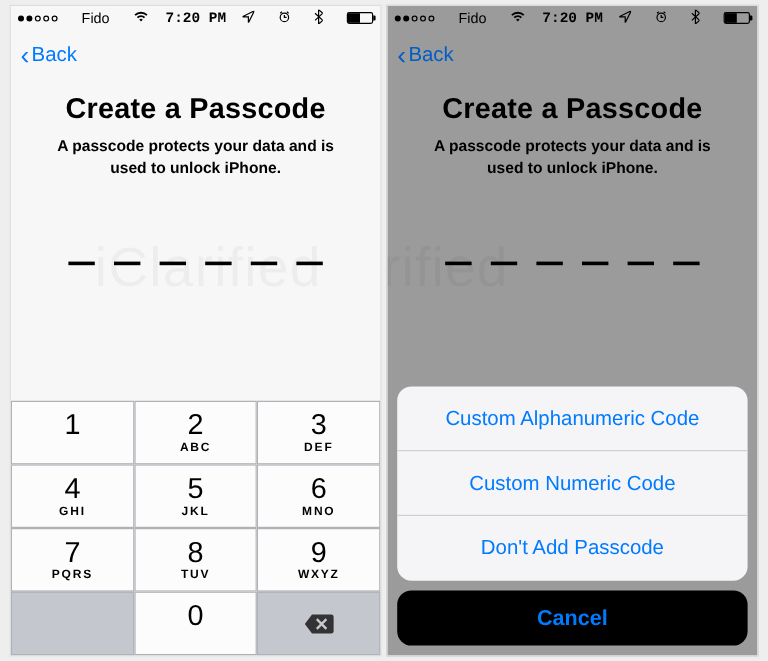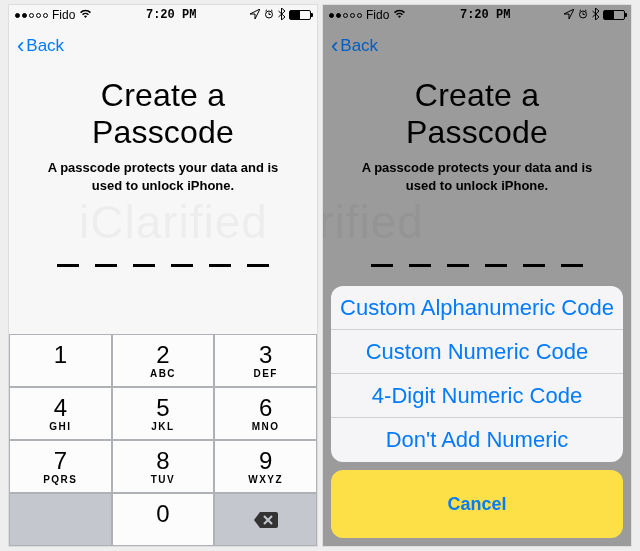--- a/index.html
+++ b/index.html
@@ -20,36 +20,36 @@
       overflow: hidden;
       border: 1px solid #ddd;
     }
     
     .status-bar {
       height: 20px;
       display: flex; align-items: center; justify-content: space-between;
       padding: 0 6px; font-size: 12px; font-weight: 500;
       color: #000;
     }
-    .status-left, .status-right { display: flex; align-items: center; gap: 4px; }
+    .status-left, .status-right { display: flex; align-items: center; gap: 20px; }
     .status-center { font-weight: 600; font-family: Liberation Mono, monospace; }
     .dots { display: flex; gap: 2px; }
     .dot { width: 5px; height: 5px; border-radius: 50%; border: 1px solid #000; }
     .dot.fill { background: #000; }
     .status-icon { font-size: 11px; }
     .battery { width: 22px; height: 10px; border: 1px solid #000; border-radius: 2px; position: relative; }
     .battery::after { content: ""; position: absolute; right: -3px; top: 2px; width: 2px; height: 4px; background: #000; border-radius: 0 1px 1px 0; }
     .battery-fill { background: #000; height: 100%; width: 50%; }
     
     .nav { height: 42px; display: flex; align-items: center; padding: 0 8px; }
     .back { color: #007aff; font-size: 17px; display: flex; align-items: center; gap: 2px; }
     .chevron { font-size: 22px; line-height: 1; font-weight: 300; }
     
     .content { text-align: center; padding: 10px 24px 0; }
-    .title { font-size: 32px; font-weight: 400; color: #000; letter-spacing: 0.2px; }
+    .title { font-size: 24px; font-weight: 700; color: #000; letter-spacing: 0.2px; }
     .subtitle { font-size: 13px; color: #000; margin-top: 8px; line-height: 1.35; font-weight: bold; }
     .code-dashes { margin-top: 70px; display: flex; justify-content: center; gap: 16px; }
     .dash { width: 22px; height: 3px; background: #000; }
     .passcode-options { color: #007aff; font-size: 15px; text-align: center; margin-top: 90px; }
     
     .keypad { position: absolute; bottom: 0; left: 0; right: 0; background: #d1d4d9; }
     .krow { display: flex; }
     .key { flex: 1; height: 53px; background: #fcfcfd; border: 0.5px solid #aeb1b6;
       display: flex; flex-direction: column; align-items: center; justify-content: center; }
     .key-num { font-size: 24px; font-weight: 300; line-height: 1; color: #000; }
@@ -61,24 +61,24 @@
     .watermark { position: absolute; top: 190px; font-size: 46px; font-weight: 300; color: rgba(0,0,0,0.04); letter-spacing: 1px; pointer-events: none; white-space: nowrap; }
     .phone.left .watermark { left: 70px; }
     .phone.right .watermark { left: -88px; }
     
     .phone.right { background: #bdbdbd; }
     .phone.right .content, .phone.right .status-bar, .phone.right .nav { filter: brightness(0.94); }
     .phone.right .title, .phone.right .subtitle { color: #000; }
     .dimmer { position: absolute; inset: 0; background: rgba(0,0,0,0.18); }
     .sheet-wrap { position: absolute; bottom: 8px; left: 8px; right: 8px; }
     .sheet-group { background: rgba(248,248,250,0.97); border-radius: 12px; overflow: hidden; margin-bottom: 8px; }
-    .sheet-item { height: 44px; display: flex; align-items: center; justify-content: center;
-      color: #007aff; font-size: 22px; border-bottom: 0.5px solid #cfcfd2; }
+    .sheet-item { height: 54px; display: flex; align-items: center; justify-content: center;
+      color: #007aff; font-size: 17px; border-bottom: 0.5px solid #cfcfd2; }
     .sheet-item:last-child { border-bottom: none; }
-    .sheet-cancel { background: #fde047; border-radius: 12px; height: 68px; display: flex; align-items: center; justify-content: center; color: #007aff; font-size: 18px; font-weight: 600; }
+    .sheet-cancel { background: #000000; border-radius: 12px; height: 46px; display: flex; align-items: center; justify-content: center; color: #007aff; font-size: 18px; font-weight: 600; }
   </style>
 </head>
 <body>
 
 <div class="viewport">
 
   <div class="phone left">
     <div class="status-bar">
       <div class="status-left">
         <span class="dots">
@@ -255,20 +255,19 @@
         <div class="dash"></div>
         <div class="dash"></div>
       </div>
     </div>
     <div class="watermark">iClarified</div>
     <div class="dimmer"></div>
     <div class="sheet-wrap">
       <div class="sheet-group">
         <div class="sheet-item">Custom Alphanumeric Code</div>
         <div class="sheet-item">Custom Numeric Code</div>
-        <div class="sheet-item">4-Digit Numeric Code</div>
-        <div class="sheet-item">Don't Add Numeric</div>
+        <div class="sheet-item">Don't Add Passcode</div>
       </div>
       <div class="sheet-cancel">Cancel</div>
     </div>
   </div>
 
 </div>
 
 </body></html>

